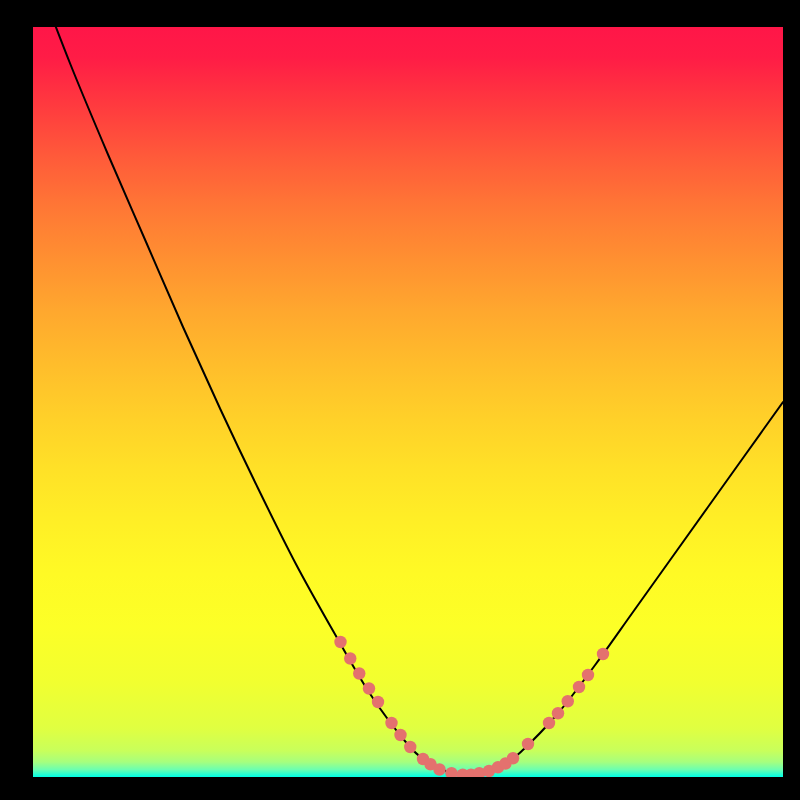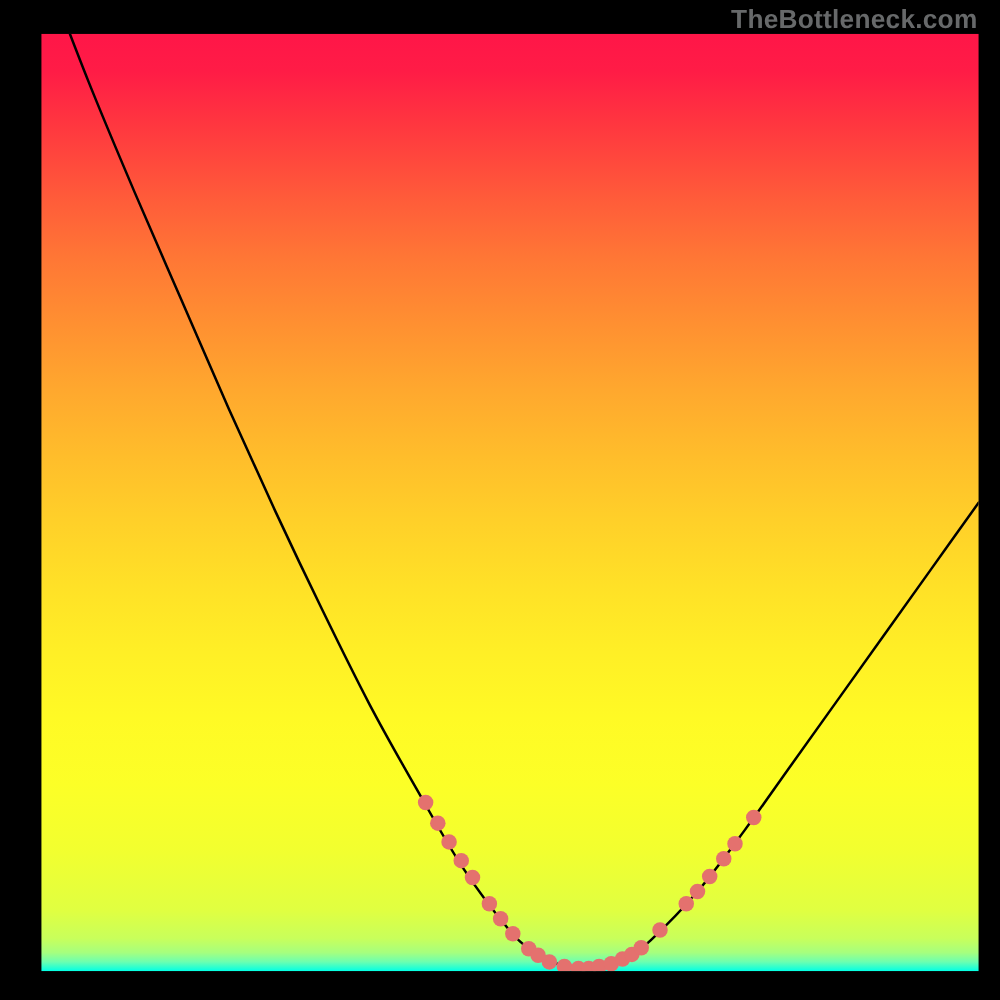--- a/index.html
+++ b/index.html
@@ -108,14 +108,13 @@
           <circle cx="516.00" cy="696.00" r="6.2" fill="#e4716e"></circle>
           <circle cx="525.00" cy="686.25" r="6.2" fill="#e4716e"></circle>
           <circle cx="534.75" cy="674.25" r="6.2" fill="#e4716e"></circle>
           <circle cx="546.00" cy="660.00" r="6.2" fill="#e4716e"></circle>
           <circle cx="555.00" cy="648.00" r="6.2" fill="#e4716e"></circle>
           <circle cx="570.00" cy="627.00" r="6.2" fill="#e4716e"></circle>
         </g>
     </svg>
   </div>
 
-  <div class="watermark">TheBottleneck.com</div>
 </div>
 
 </body></html>

